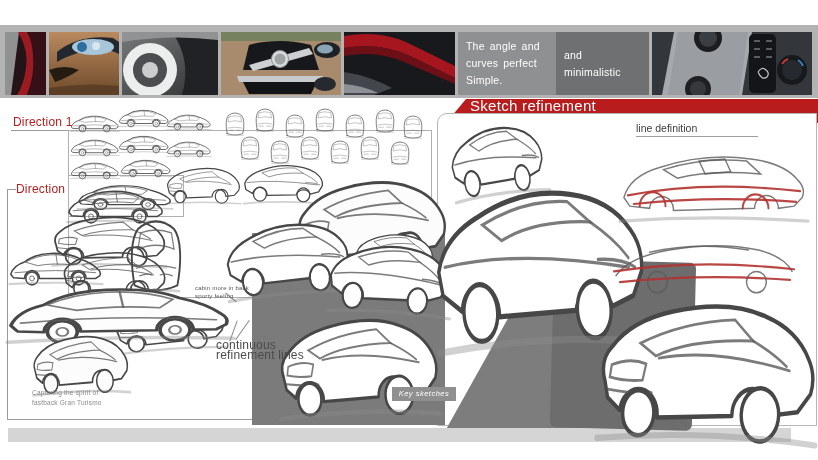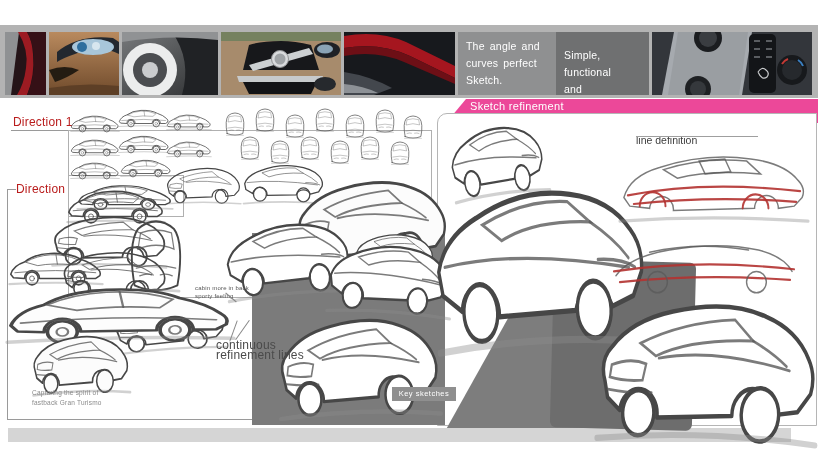--- a/index.html
+++ b/index.html
@@ -9,23 +9,23 @@
   
   .band{left:0;top:25px;width:818px;height:73px;background:#b3b3b3;}
   .photo{top:32px;height:63px;overflow:hidden;}
   .photo svg{display:block;width:100%;height:100%;}
   .quote{top:32px;height:63px;color:#fff;font-size:10.5px;line-height:1.62;
          padding:6px 8px;box-sizing:border-box;word-spacing:2px;letter-spacing:.2px;}
   .quote span{display:block;}
   .q1{left:458px;width:118px;background:#8f9091;}
   .q2{left:556px;width:93px;background:#6f7071;padding-top:15px;}
   
-  .refine-bar{left:446px;top:99px;width:372px;height:24px;background:#ec4899;
+  .refine-bar{left:446px;top:99px;width:372px;height:24px;background:#b91c1c;
       clip-path:polygon(20px 0,100% 0,100% 100%,0 100%);
-      color:#fff;font-size:11px;line-height:14px;padding-left:24px;box-sizing:border-box;letter-spacing:.3px;}
+      color:#fff;font-size:15px;line-height:14px;padding-left:24px;box-sizing:border-box;letter-spacing:.3px;}
   
   .right-panel{left:437px;top:113px;width:380px;height:313px;background:#fff;
       border:1px solid #b5b5b5;border-radius:10px 0 0 0;box-sizing:border-box;}
   .d1-box{left:68px;top:130px;width:364px;height:168px;border:1px solid #b0b0b0;box-sizing:border-box;}
   .d1-underline{left:11px;top:130px;width:58px;height:1px;background:#9a9a9a;}
   .d2-tick{left:7px;top:189px;width:9px;height:1px;background:#9a9a9a;}
   .d2-bracket{left:7px;top:189px;width:430px;height:231px;border-left:1px solid #9a9a9a;border-bottom:1px solid #9a9a9a;box-sizing:border-box;}
   .dir-label{font-size:12px;color:#b91c1c;letter-spacing:.2px;}
   .bottom-bar{left:8px;top:428px;width:783px;height:14px;background:#d5d5d5;}
   .center-panel{left:252px;top:233px;width:193px;height:192px;background:#7b7b7b;}
@@ -40,22 +40,22 @@
   .sh{fill:none;stroke:#8d8d8d;stroke-width:3;opacity:.4;stroke-linecap:round;}
   .red{fill:none;stroke:#b23230;stroke-width:2;opacity:.9;stroke-linecap:round;}
   
   .note{color:#555;letter-spacing:.2px;}
   .note span{display:block;}
   .cabin{left:195px;top:284px;font-size:6px;line-height:8px;}
   .converging{left:216px;top:340px;font-size:12px;line-height:10px;color:#4a4a4a;}
   .capturing{left:32px;top:388px;font-size:6.5px;line-height:10px;color:#8a8a8a;}
   .leader{background:#888;}
   .key-badge{left:392px;top:387px;width:64px;height:14px;background:#8f8f8f;color:#fff;
-      font-size:7.5px;line-height:14px;text-align:center;letter-spacing:.5px;}
-  .line-def{left:636px;top:134px;font-size:10.5px;color:#3d3d3d;}
+      font-size:7.5px;line-height:14px;text-align:center;letter-spacing:.5px;font-style:italic;}
+  .line-def{left:636px;top:122px;font-size:10.5px;color:#3d3d3d;}
   .line-def-rule{left:636px;top:136px;width:122px;height:1px;background:#9f9f9f;}
 </style>
 </head>
 <body>
 
 <svg width="0" height="0" style="position:absolute" aria-hidden="true">
   <defs>
     <symbol id="c-side" viewBox="0 0 140 56" preserveAspectRatio="none">
       <path class="bd" d="M4 38 Q8 26 24 21 Q38 10 62 9 Q90 8 106 17 Q122 22 131 31 Q136 35 134 40 L128 44 L114 44 A11 11 0 0 0 92 44 L46 44 A11 11 0 0 0 24 44 L8 43 Z"></path>
       <path class="l2" d="M26 21 Q42 12 62 11 Q84 10 102 18 L94 25 Q66 22 44 26 Z"></path>
@@ -181,24 +181,23 @@
         <path d="M0 4 Q34 -2 62 10 L111 34 L111 46 L66 24 Q36 10 0 16 Z" fill="#a5161f"></path>
         <path d="M0 16 Q36 10 66 24 L111 46 L111 52 L60 30 Q32 18 0 24 Z" fill="#6d0f16"></path>
         <path d="M0 40 Q26 44 48 56 L30 63 L0 63 Z" fill="#43474d"></path>
         <path d="M0 52 Q20 54 34 61 L0 61 Z" fill="#8d9196"></path>
       </svg>
   </div>
 
   <div class="abs quote q1">
     <span>The angle and</span>
     <span>curves perfect</span>
-    <span>Sketch.</span>
+    <span>Simple.</span>
   </div>
   <div class="abs quote q2">
-    <span>Simple, functional</span>
     <span>and minimalistic</span>
   </div>
 
   <div class="abs photo" style="left:652px;width:160px;">
     <svg viewBox="0 0 160 63">
         <rect width="160" height="63" fill="#33363b"></rect>
         <polygon points="22,0 100,0 90,63 10,63" fill="#a6aaaf"></polygon>
         <polygon points="26,0 96,0 87,63 16,63" fill="#8d9196" opacity="0.5"></polygon>
         <circle cx="56" cy="6" r="14" fill="#1b1d20"></circle>
         <circle cx="56" cy="6" r="9" fill="#3a3d41"></circle>

